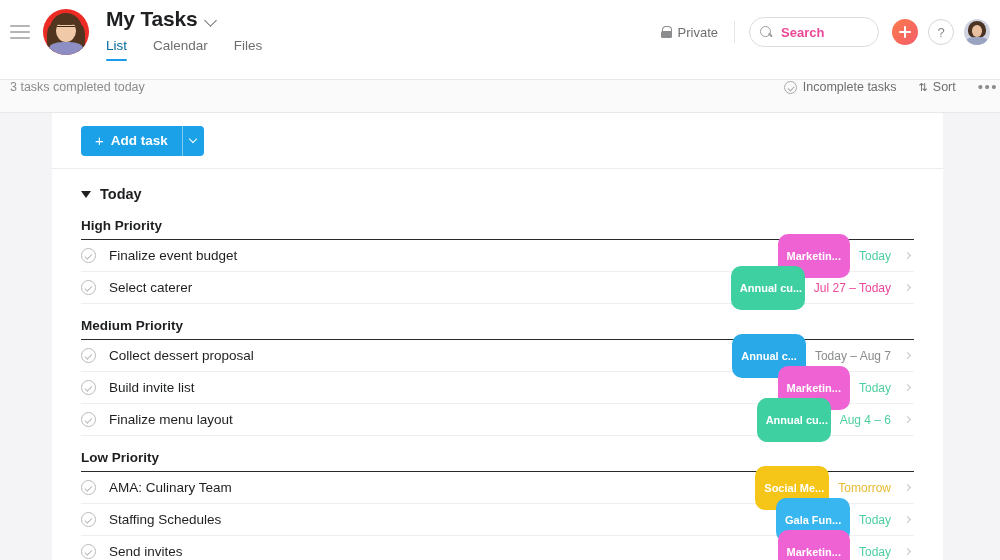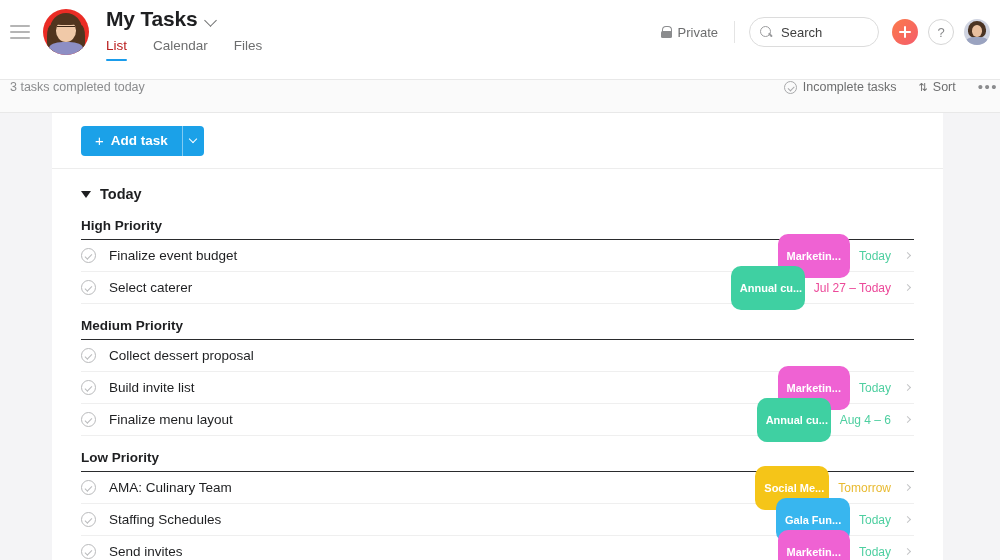--- a/index.html
+++ b/index.html
@@ -77,21 +77,21 @@
     content:''; position:absolute; left:0; top:0;
     width:8px; height:8px;
     border-right:1.7px solid #6d6e6f; border-bottom:1.7px solid #6d6e6f;
     transform: rotate(45deg);
   }
   .tabs { display: flex; gap: 26px; margin-top: 7px; }
   .tab {
     font-size: 13.5px; color: #6d6e6f; padding-bottom: 8px;
     cursor: pointer; position: relative;
   }
-  .tab.active { color: #b91c1c; }
+  .tab.active { color: #0369a1; }
   .tab.active::after {
     content:''; position:absolute; left:0; right:0; bottom:0;
     height: 2.5px; background: #1a9ceb; border-radius: 2px;
   }
 
   .top-right {
     position: absolute; right: 10px; top: 17px;
     display: flex; align-items: center;
   }
   .private {
@@ -117,21 +117,21 @@
   }
   .mag { width: 13px; height: 13px; position: relative; flex:none; }
   .mag::before {
     content:''; position:absolute; left:0; top:0; width:9px; height:9px;
     border:1.6px solid #9b9c9e; border-radius:50%;
   }
   .mag::after {
     content:''; position:absolute; left:8px; top:8.5px; width:5px; height:1.6px;
     background:#9b9c9e; transform: rotate(45deg); border-radius:1px;
   }
-  .search-ph { font-size: 13px; color: #404040; }
+  .search-ph { font-size: 13px; color: #ec4899; font-weight: bold; }
 
   .plus-btn {
     width: 26px; height: 26px; border-radius: 50%;
     background: linear-gradient(135deg,#fb7a4a,#f55d6c);
     margin-left: 13px; position: relative; cursor: pointer; flex:none;
   }
   .plus-btn::before, .plus-btn::after {
     content:''; position:absolute; background:#fff; border-radius:1px;
   }
   .plus-btn::before { left:7px; top:12px; width:12px; height:2px; }
@@ -365,20 +365,27 @@
             <div class="due" style="color: #ec4899;">Jul 27 – Today</div>
             <div class="row-chev">
               <i></i>
             </div>
           </div>
         </div>
         <div class="group-head sub">Medium Priority</div>
         <div class="task">
           <div class="check-circle"></div>
           <div class="task-name">Collect dessert proposal</div>
+          <div class="task-right">
+            <div class="pill" style="background: rgb(41, 169, 232);">Annual c...</div>
+            <div class="due" style="color: rgb(139, 140, 142);">Today – Aug 7</div>
+            <div class="row-chev">
+              <i></i>
+            </div>
+          </div>
         </div>
         <div class="task">
           <div class="check-circle"></div>
           <div class="task-name">Build invite list</div>
           <div class="task-right">
             <div class="pill" style="background: rgb(239, 98, 211);">Marketin...</div>
             <div class="due" style="color: rgb(78, 207, 160);">Today</div>
             <div class="row-chev">
               <i></i>
             </div>

